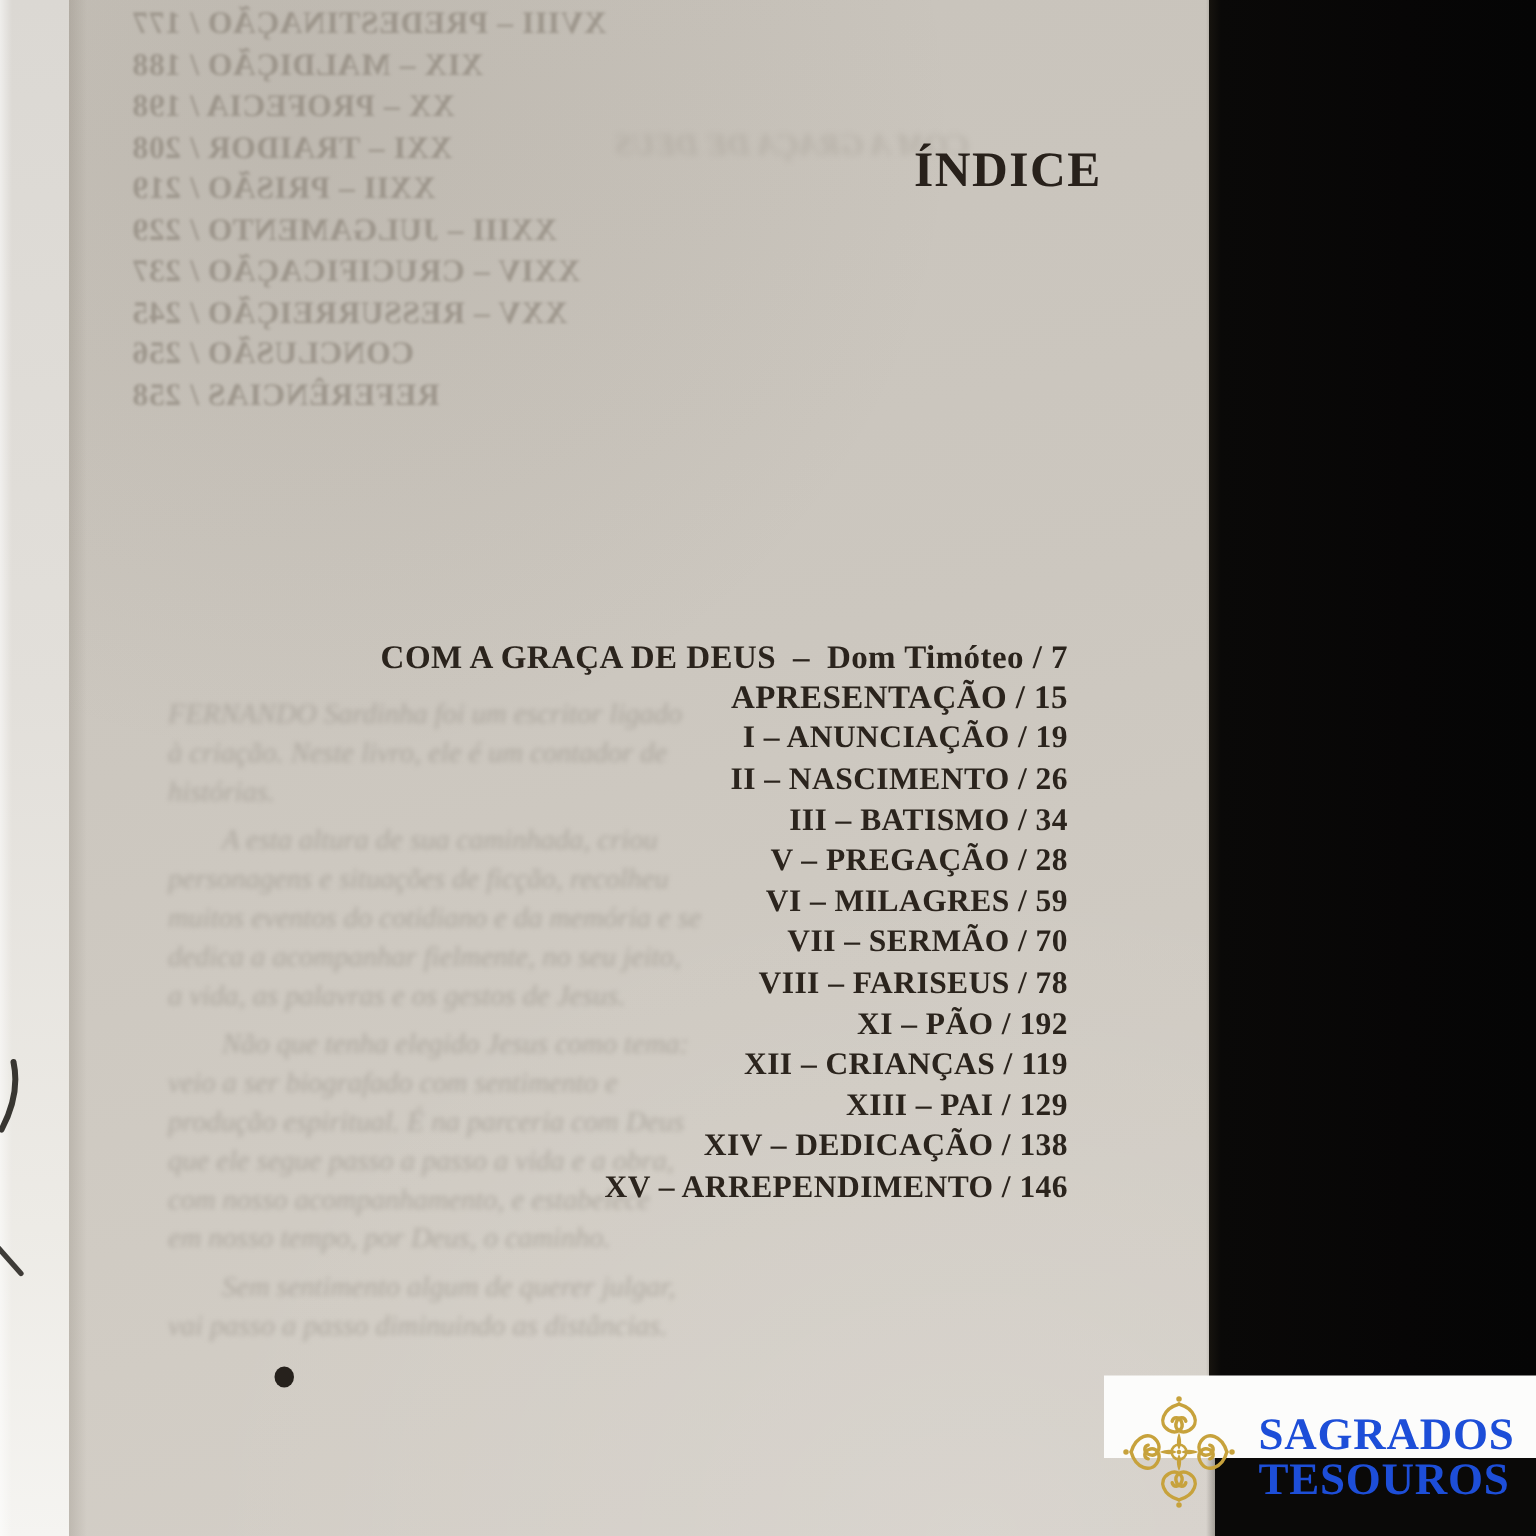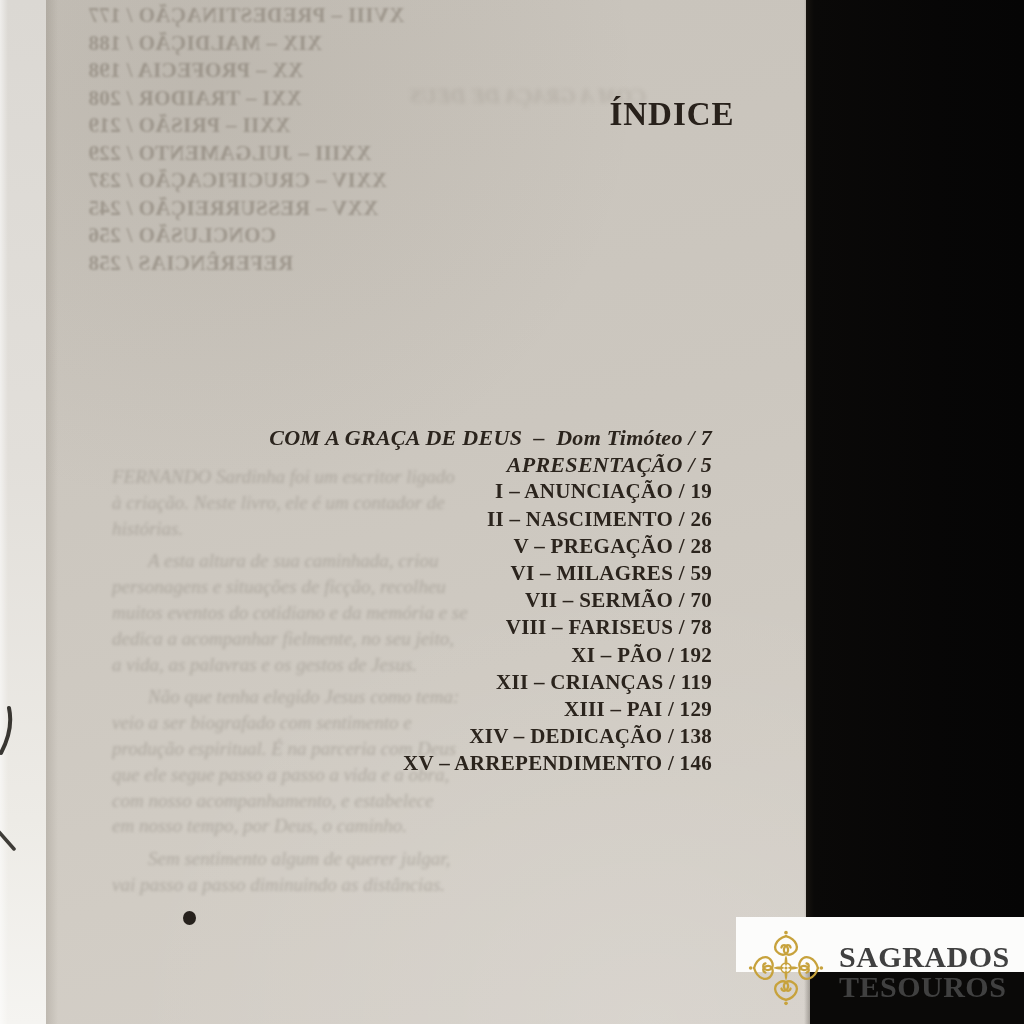--- a/index.html
+++ b/index.html
@@ -77,38 +77,38 @@
   .ghost-paras .gpara div{white-space:nowrap;overflow:hidden;}
   .ghost-paras .gpara.ind div:first-child{text-indent:36px;}
 
   
   .index{
     position:absolute;right:98px;top:424px;
     text-align:right;white-space:nowrap;
     font-size:21px;font-weight:700;line-height:27.2px;letter-spacing:0.3px;
     color:#2b241d;
   }
-  .index .row.em{font-style:italic;font-size:22px;margin-left:48px;}
+  .index .row.em{font-size:22px;margin-left:48px;}
 
   
   .ink-dot{
     position:absolute;left:183px;top:911px;width:13px;height:14px;
     background:#26211c;border-radius:50%;filter:blur(0.4px);
   }
 
   
   .watermark{
     position:absolute;left:736px;top:917px;right:0;bottom:0;
     background:#fcfcfb;
   }
   .rosette{position:absolute;left:12px;top:13px;width:76px;height:76px;}
   .wm-text{
     position:absolute;left:103px;top:25px;
     font-weight:700;font-size:30px;line-height:30px;letter-spacing:0.5px;
-    color:#404040;white-space:nowrap;
+    color:#1d4ed8;white-space:nowrap;
   }
 
   .marks{position:absolute;left:0;top:0;}
 </style>
 </head>
 <body>
 
 <div class="scene">
 
   <div class="page">
@@ -152,23 +152,24 @@
           <div>em nosso tempo, por Deus, o caminho.</div>
         </div>
         <div class="gpara ind">
           <div>Sem sentimento algum de querer julgar,</div>
           <div>vai passo a passo diminuindo as distâncias.</div>
         </div>
       </div>
 
     <div class="index" id="index-list">
         <div class="row em">COM A GRAÇA DE DEUS – Dom Timóteo / 7</div>
-        <div class="row em">APRESENTAÇÃO / 5</div>
+        <div class="row em">APRESENTAÇÃO / 15</div>
         <div class="row">I – ANUNCIAÇÃO / 19</div>
         <div class="row">II – NASCIMENTO / 26</div>
+        <div class="row">III – BATISMO / 34</div>
         <div class="row">V – PREGAÇÃO / 28</div>
         <div class="row">VI – MILAGRES / 59</div>
         <div class="row">VII – SERMÃO / 70</div>
         <div class="row">VIII – FARISEUS / 78</div>
         <div class="row">XI – PÃO / 192</div>
         <div class="row">XII – CRIANÇAS / 119</div>
         <div class="row">XIII – PAI / 129</div>
         <div class="row">XIV – DEDICAÇÃO / 138</div>
         <div class="row">XV – ARREPENDIMENTO / 146</div>
       </div>

